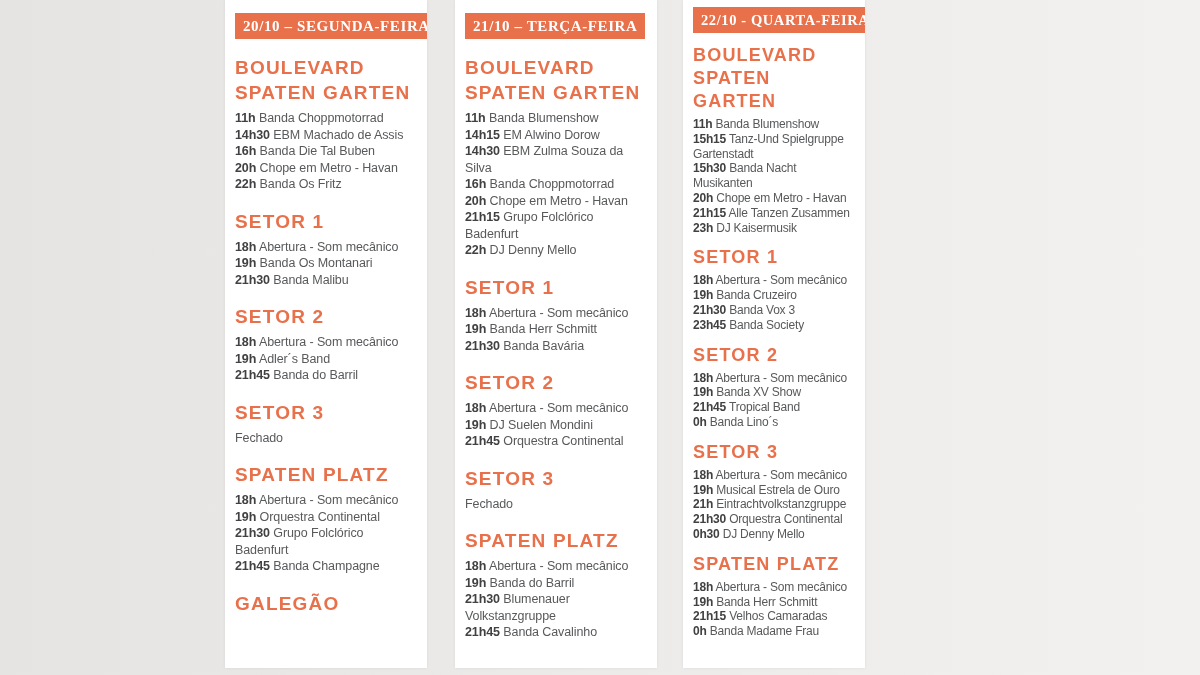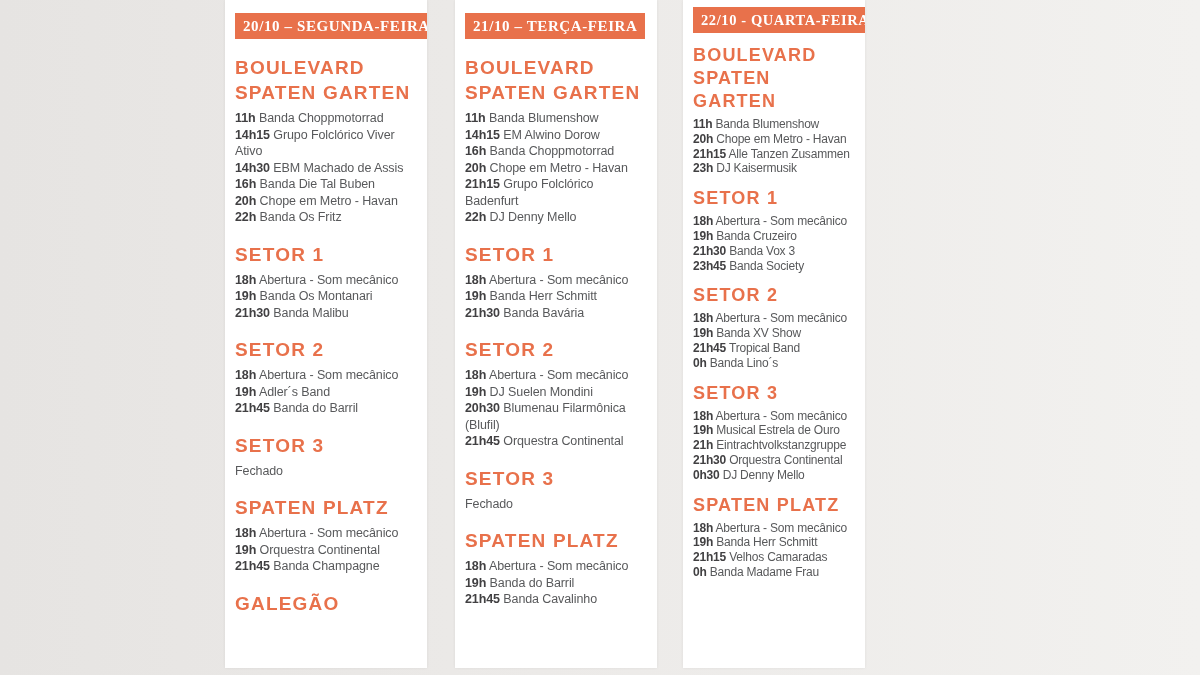--- a/index.html
+++ b/index.html
@@ -69,21 +69,20 @@
 
 <section class="day-card col-0">
   <div class="badge">20/10 – SEGUNDA-FEIRA</div>
   <div class="sections">
       <div class="section">
         <h2 class="heading">
           <span>Boulevard</span>
           <span>Spaten Garten</span>
         </h2>
         <p class="event"><b class="time">11h</b> Banda Choppmotorrad</p>
-        <p class="event"><b class="time">14h15</b> Grupo Folclórico Viver Ativo</p>
         <p class="event"><b class="time">14h30</b> EBM Machado de Assis</p>
         <p class="event"><b class="time">16h</b> Banda Die Tal Buben</p>
         <p class="event"><b class="time">20h</b> Chope em Metro - Havan</p>
         <p class="event"><b class="time">22h</b> Banda Os Fritz</p>
       </div>
       <div class="section">
         <h2 class="heading">
           <span>Setor 1</span>
         </h2>
         <p class="event"><b class="time">18h</b> Abertura - Som mecânico</p>
@@ -103,88 +102,92 @@
           <span>Setor 3</span>
         </h2>
         <p class="event">Fechado</p>
       </div>
       <div class="section">
         <h2 class="heading">
           <span>Spaten Platz</span>
         </h2>
         <p class="event"><b class="time">18h</b> Abertura - Som mecânico</p>
         <p class="event"><b class="time">19h</b> Orquestra Continental</p>
+        <p class="event"><b class="time">21h30</b> Grupo Folclórico Badenfurt</p>
         <p class="event"><b class="time">21h45</b> Banda Champagne</p>
       </div>
       <div class="section">
         <h2 class="heading">
           <span>Galegão</span>
         </h2>
       </div>
     </div>
 </section>
 
 <section class="day-card col-1">
   <div class="badge">21/10 – TERÇA-FEIRA</div>
   <div class="sections">
       <div class="section">
         <h2 class="heading">
           <span>Boulevard</span>
           <span>Spaten Garten</span>
         </h2>
         <p class="event"><b class="time">11h</b> Banda Blumenshow</p>
         <p class="event"><b class="time">14h15</b> EM Alwino Dorow</p>
+        <p class="event"><b class="time">14h30</b> EBM Zulma Souza da Silva</p>
         <p class="event"><b class="time">16h</b> Banda Choppmotorrad</p>
         <p class="event"><b class="time">20h</b> Chope em Metro - Havan</p>
         <p class="event"><b class="time">21h15</b> Grupo Folclórico Badenfurt</p>
         <p class="event"><b class="time">22h</b> DJ Denny Mello</p>
       </div>
       <div class="section">
         <h2 class="heading">
           <span>Setor 1</span>
         </h2>
         <p class="event"><b class="time">18h</b> Abertura - Som mecânico</p>
         <p class="event"><b class="time">19h</b> Banda Herr Schmitt</p>
         <p class="event"><b class="time">21h30</b> Banda Bavária</p>
       </div>
       <div class="section">
         <h2 class="heading">
           <span>Setor 2</span>
         </h2>
         <p class="event"><b class="time">18h</b> Abertura - Som mecânico</p>
         <p class="event"><b class="time">19h</b> DJ Suelen Mondini</p>
-        <p class="event"><b class="time">20h30</b> Blumenau Filarmônica (Blufil)</p>
         <p class="event"><b class="time">21h45</b> Orquestra Continental</p>
       </div>
       <div class="section">
         <h2 class="heading">
           <span>Setor 3</span>
         </h2>
         <p class="event">Fechado</p>
       </div>
       <div class="section">
         <h2 class="heading">
           <span>Spaten Platz</span>
         </h2>
         <p class="event"><b class="time">18h</b> Abertura - Som mecânico</p>
         <p class="event"><b class="time">19h</b> Banda do Barril</p>
+        <p class="event"><b class="time">21h30</b> Blumenauer Volkstanzgruppe</p>
         <p class="event"><b class="time">21h45</b> Banda Cavalinho</p>
       </div>
     </div>
 </section>
 
 <section class="day-card col-2">
   <div class="badge">22/10 - QUARTA-FEIRA</div>
   <div class="sections">
       <div class="section">
         <h2 class="heading">
           <span>Boulevard</span>
           <span>Spaten Garten</span>
         </h2>
         <p class="event"><b class="time">11h</b> Banda Blumenshow</p>
+        <p class="event"><b class="time">15h15</b> Tanz-Und Spielgruppe Gartenstadt</p>
+        <p class="event"><b class="time">15h30</b> Banda Nacht Musikanten</p>
         <p class="event"><b class="time">20h</b> Chope em Metro - Havan</p>
         <p class="event"><b class="time">21h15</b> Alle Tanzen Zusammen</p>
         <p class="event"><b class="time">23h</b> DJ Kaisermusik</p>
       </div>
       <div class="section">
         <h2 class="heading">
           <span>Setor 1</span>
         </h2>
         <p class="event"><b class="time">18h</b> Abertura - Som mecânico</p>
         <p class="event"><b class="time">19h</b> Banda Cruzeiro</p>

